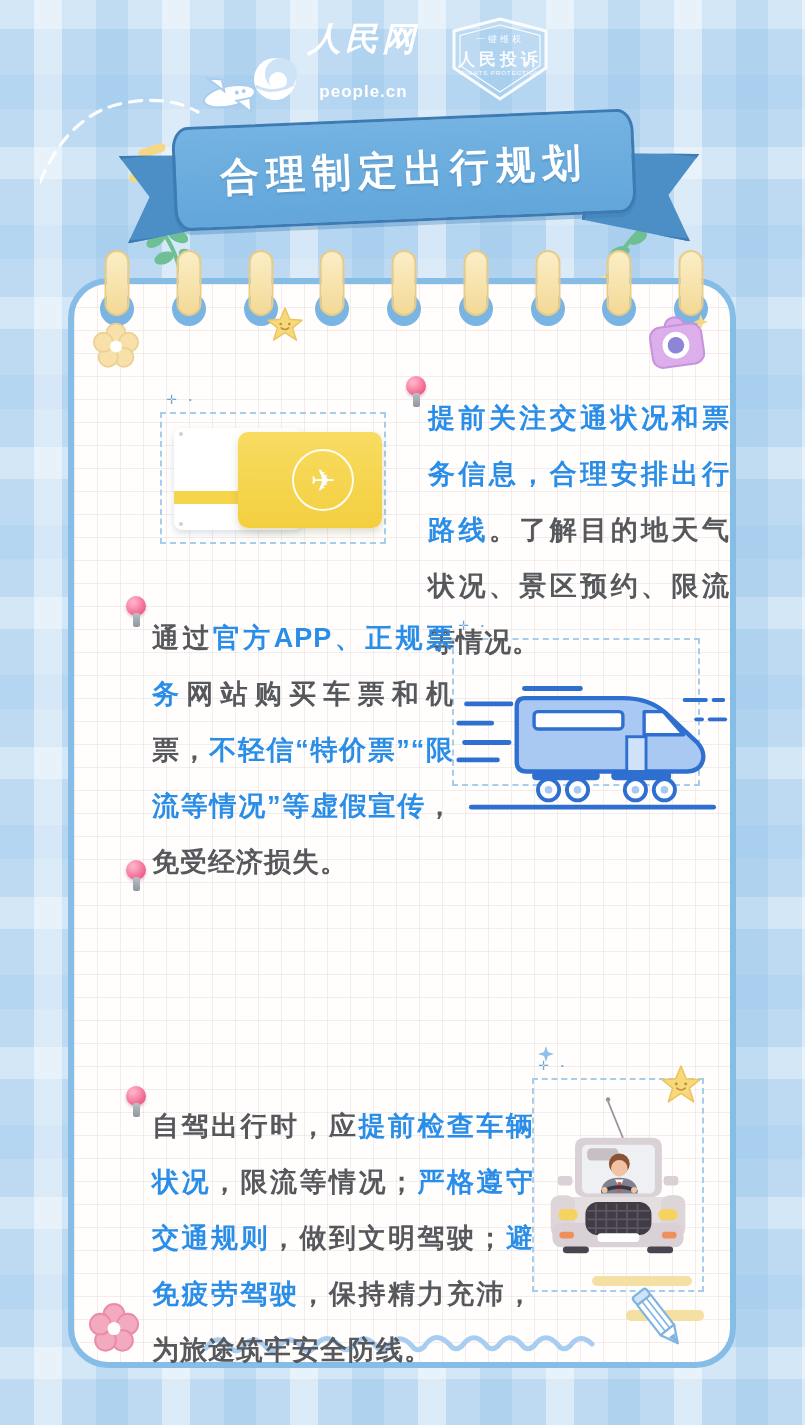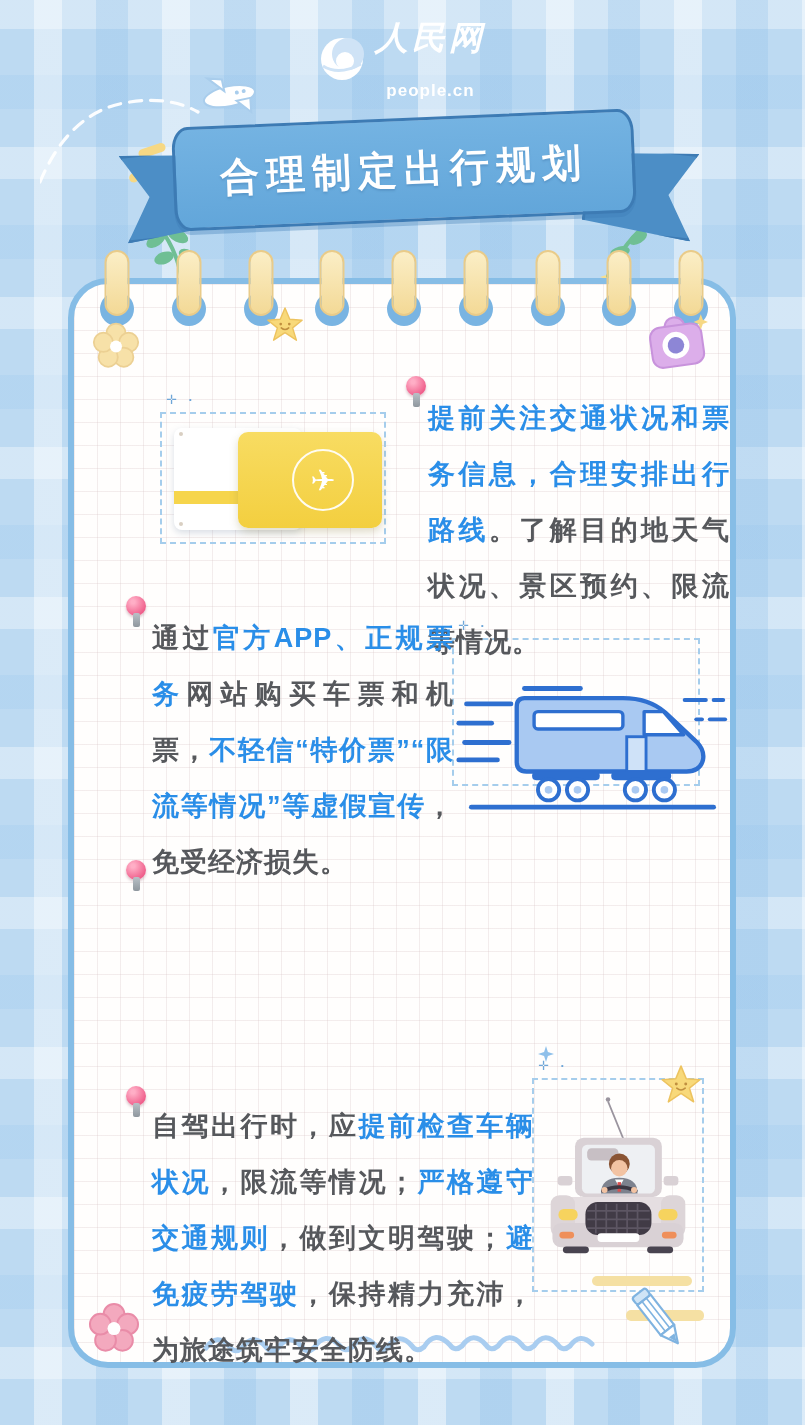--- a/index.html
+++ b/index.html
@@ -12,21 +12,21 @@
   .poster{position:relative;width:805px;height:1425px;margin:0 auto;overflow:hidden;
     background-color:#bddaf2;
     background-image:
       repeating-linear-gradient(90deg, rgba(255,255,255,0) 0 34px, rgba(255,255,255,.45) 34px 62px,
         rgba(255,255,255,0) 62px 96px, rgba(140,190,232,.28) 96px 128px),
       repeating-linear-gradient(0deg, rgba(255,255,255,0) 0 46px, rgba(255,255,255,.35) 46px 78px,
         rgba(255,255,255,0) 78px 116px, rgba(150,198,238,.22) 116px 150px);
   }
   
   .header{position:absolute;top:16px;left:0;width:100%;display:flex;justify-content:center;align-items:center;gap:28px;color:#fff;z-index:4}
-  .brand{display:flex;align-items:center;gap:10px}
+  .brand{display:flex;align-items:flex-end;gap:10px}
   .brand-txt{display:flex;flex-direction:column;align-items:center}
   .brand-cn{font-size:33px;font-weight:700;letter-spacing:4px;font-style:italic}
   .brand-en{font-size:17px;font-weight:700;letter-spacing:1px;margin-top:20px}
   .badge{position:relative;width:106px;height:86px;opacity:.92}
   .badge svg{position:absolute;inset:0}
   .badge .b-top{position:absolute;top:17px;width:100%;text-align:center;font-size:9px;letter-spacing:3px}
   .badge .b-main{position:absolute;top:32px;width:100%;text-align:center;font-size:17px;font-weight:700;letter-spacing:4px}
   .badge .b-sub{position:absolute;top:54px;width:100%;text-align:center;font-size:6px;letter-spacing:1px}
   
   .banner{position:absolute;left:115px;top:108px;width:580px;height:140px;z-index:4}
@@ -80,20 +80,29 @@
       <svg width="46" height="46" viewBox="0 0 46 46">
         <circle cx="23" cy="23" r="21" fill="#fff"></circle>
         <circle cx="29" cy="18" r="16" fill="#cfe3f6"></circle>
         <circle cx="26" cy="25" r="9" fill="#fff"></circle>
         <path d="M4,30 Q20,40 42,28" stroke="#cfe3f6" stroke-width="3" fill="none"></path>
       </svg>
       <div class="brand-txt">
         <div class="brand-cn">人民网</div>
         <div class="brand-en">people.cn</div>
       </div>
+    </div>
+    <div class="badge">
+      <svg viewBox="0 0 106 86">
+        <path d="M53,3 L99,15 V52 L53,83 L7,52 V15 Z" fill="none" stroke="#fff" stroke-width="3"></path>
+        <path d="M53,9 L93,19.5 V49.5 L53,76 L13,49.5 V19.5 Z" fill="none" stroke="#fff" stroke-width="1.2"></path>
+      </svg>
+      <div class="b-top">一键维权</div>
+      <div class="b-main">人民投诉</div>
+      <div class="b-sub">RIGHTS PROTECTION</div>
     </div>
   </div>
 
   <svg style="position:absolute;left:40px;top:70px;z-index:4" width="230" height="130" viewBox="0 0 230 130">
     <path d="M0,112 Q30,40 90,32 Q130,26 158,42" stroke="#fff" stroke-width="3.2" fill="none" stroke-dasharray="12 9" opacity=".95" stroke-linecap="round"></path>
   </svg>
   <svg style="position:absolute;left:195px;top:68px;z-index:4" width="70" height="52" viewBox="0 0 70 52">
     <g transform="rotate(-12 35 26)">
       <ellipse cx="34" cy="28" rx="26" ry="10" fill="#fff" stroke="#a9cdec" stroke-width="2"></ellipse>
       <path d="M30,22 L16,6 L30,10 Z" fill="#fff" stroke="#a9cdec" stroke-width="2"></path>

